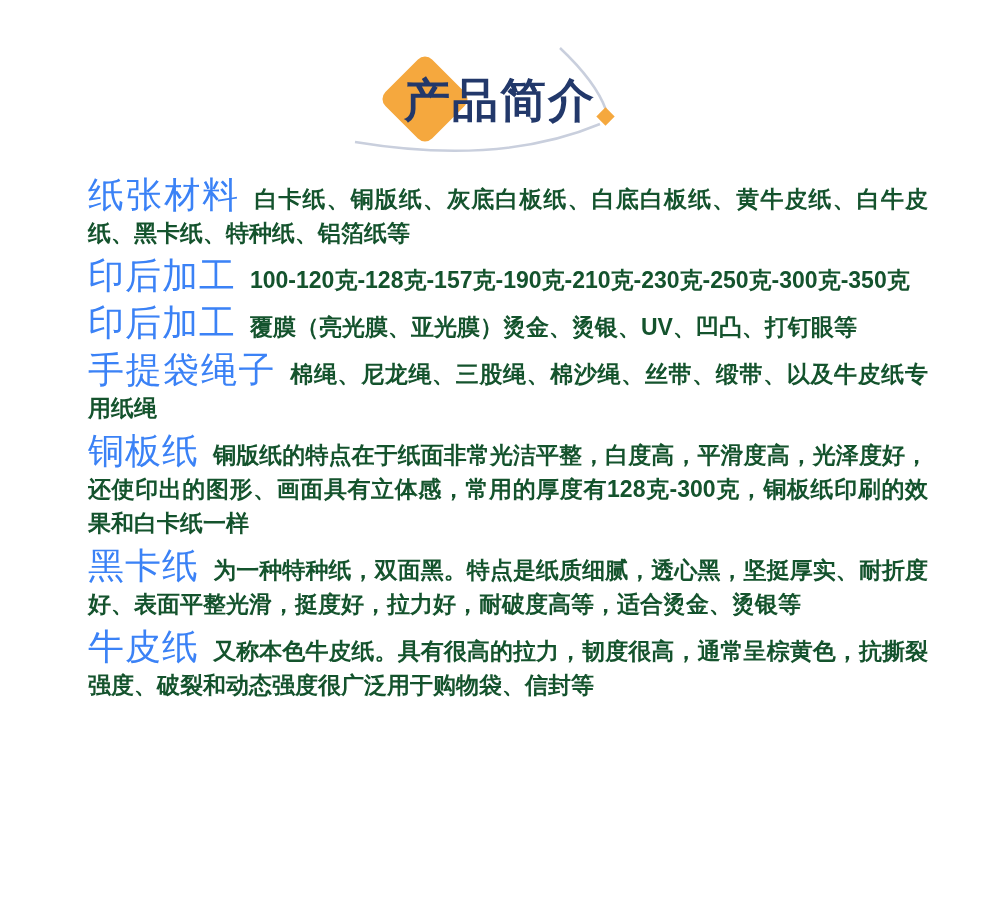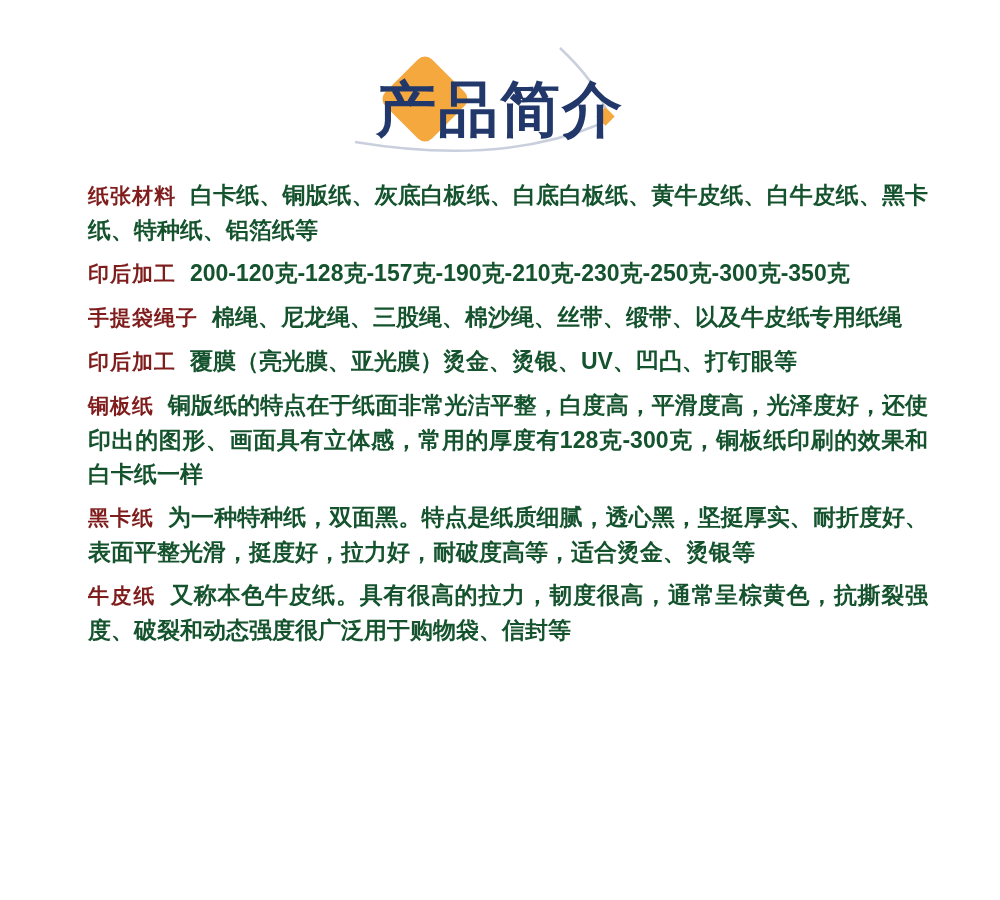--- a/index.html
+++ b/index.html
@@ -8,30 +8,30 @@
 
   
   .header { position: relative; height: 170px; width: 1000px; }
   .title-diamond {
     position: absolute; left: 392px; top: 66px;
     width: 66px; height: 66px; border-radius: 10px;
     background: #f5a83e; transform: rotate(45deg); z-index: 1;
   }
   .page-title {
     position: absolute; left: 50%; top: 70px; transform: translateX(-50%);
-    font-size: 60px; font-weight: bold; color: #22386a;
+    font-size: 46px; font-weight: bold; color: #22386a;
     letter-spacing: 2px; white-space: nowrap; z-index: 2;
   }
   .curve-svg { position: absolute; left: 0; top: 0; width: 1000px; height: 170px; z-index: 0; }
 
   
   .content { position: absolute; left: 88px; top: 178px; width: 840px; }
   .section { font-size: 23px; font-weight: bold; color: #1f3864; line-height: 34px; margin-bottom: 9px; text-align: justify; }
   .section .sec-label {
-    color: #7f1d1d; font-size: 21px; font-weight: bold;
+    color: #3b82f6; font-size: 36px; font-weight: normal;
     margin-right: 14px; line-height: 34px; letter-spacing: 1px;
   }
   .section .sec-text { color: #14532d; }
 </style>
 </head>
 <body>
 
 <div class="header">
   <svg class="curve-svg" viewBox="0 0 1000 170" xmlns="http://www.w3.org/2000/svg">
     <path d="M 560 48 Q 596 82 606 110" fill="none" stroke="#c9cfdd" stroke-width="2.5"></path>
@@ -40,27 +40,27 @@
   </svg>
   <div class="title-diamond"></div>
   <div class="page-title">产品简介</div>
 </div>
 
 <div class="content">
   <p class="section">
     <span class="sec-label">纸张材料</span><span class="sec-text">白卡纸、铜版纸、灰底白板纸、白底白板纸、黄牛皮纸、白牛皮纸、黑卡纸、特种纸、铝箔纸等</span>
   </p>
   <p class="section">
-    <span class="sec-label">印后加工</span><span class="sec-text">200-120克-128克-157克-190克-210克-230克-250克-300克-350克</span>
+    <span class="sec-label">印后加工</span><span class="sec-text">100-120克-128克-157克-190克-210克-230克-250克-300克-350克</span>
+  </p>
+  <p class="section">
+    <span class="sec-label">印后加工</span><span class="sec-text">覆膜（亮光膜、亚光膜）烫金、烫银、UV、凹凸、打钉眼等</span>
   </p>
   <p class="section">
     <span class="sec-label">手提袋绳子</span><span class="sec-text">棉绳、尼龙绳、三股绳、棉沙绳、丝带、缎带、以及牛皮纸专用纸绳</span>
-  </p>
-  <p class="section">
-    <span class="sec-label">印后加工</span><span class="sec-text">覆膜（亮光膜、亚光膜）烫金、烫银、UV、凹凸、打钉眼等</span>
   </p>
   <p class="section">
     <span class="sec-label">铜板纸</span><span class="sec-text">铜版纸的特点在于纸面非常光洁平整，白度高，平滑度高，光泽度好，还使印出的图形、画面具有立体感，常用的厚度有128克-300克，铜板纸印刷的效果和白卡纸一样</span>
   </p>
   <p class="section">
     <span class="sec-label">黑卡纸</span><span class="sec-text">为一种特种纸，双面黑。特点是纸质细腻，透心黑，坚挺厚实、耐折度好、表面平整光滑，挺度好，拉力好，耐破度高等，适合烫金、烫银等</span>
   </p>
   <p class="section">
     <span class="sec-label">牛皮纸</span><span class="sec-text">又称本色牛皮纸。具有很高的拉力，韧度很高，通常呈棕黄色，抗撕裂强度、破裂和动态强度很广泛用于购物袋、信封等</span>
   </p>

